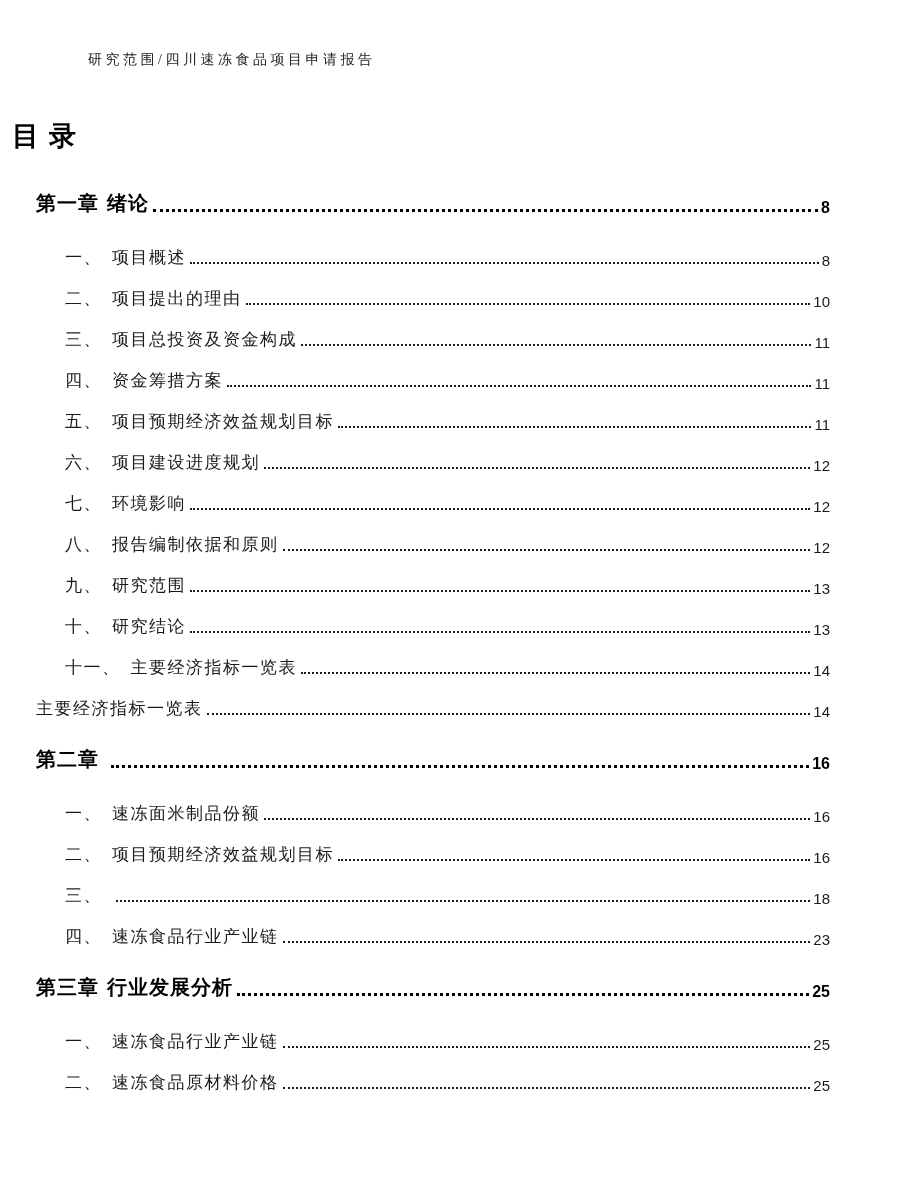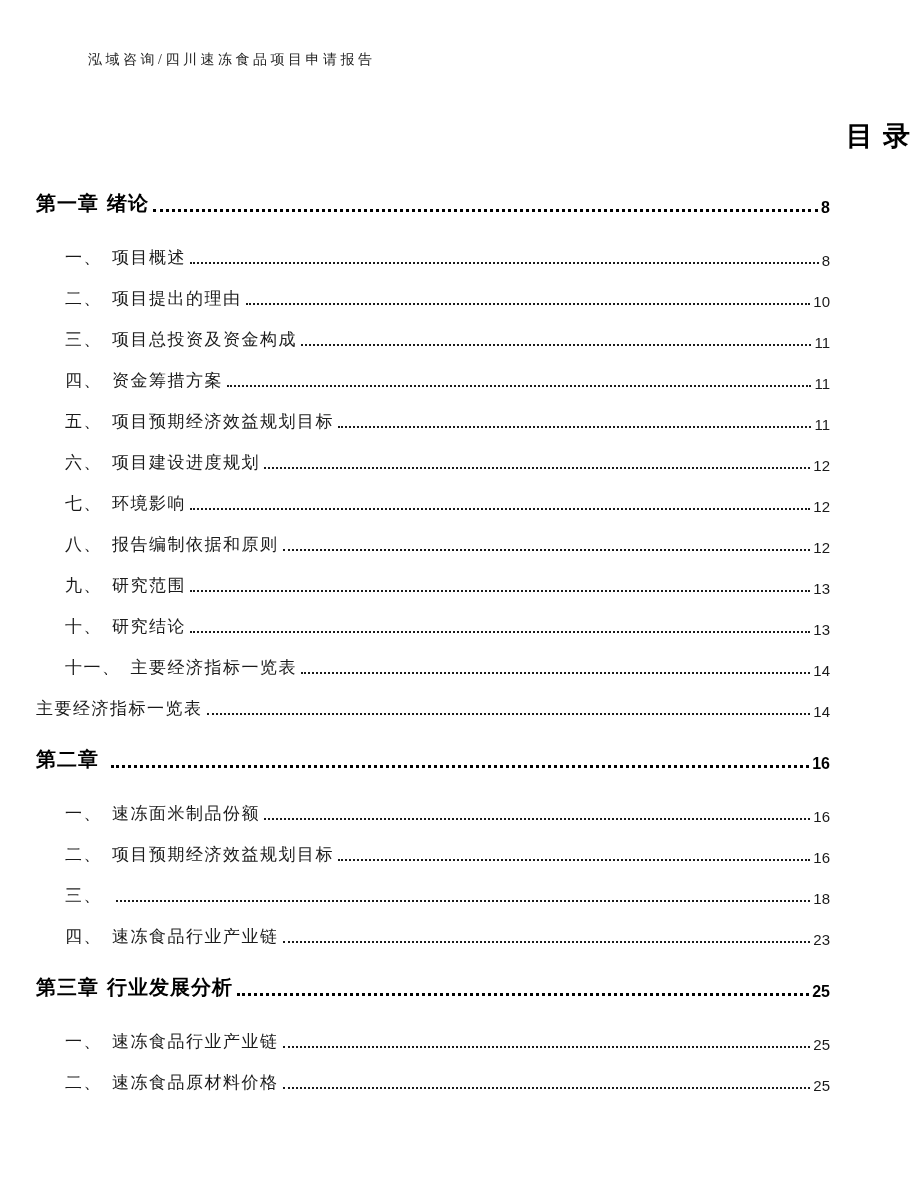--- a/index.html
+++ b/index.html
@@ -19,21 +19,21 @@
   }
   .doc-header {
     padding: 50px 90px 0 88px;
     font-size: 14px;
     letter-spacing: 3.5px;
     color: #222;
     line-height: 20px;
   }
   .doc-title {
     margin-top: 48px;
-    text-align: right;
+    text-align: left;
     font-size: 27px;
     font-weight: bold;
     letter-spacing: 10px;
     padding-left: 12px; 
     line-height: 36px;
     color: #000;
   }
   .toc {
     margin-top: 22px;
     padding: 0 90px 0 36px;
@@ -81,21 +81,21 @@
   }
   .toc-row.chapter .pg {
     font-size: 16px;
     font-weight: bold;
   }
 </style>
 </head>
 <body>
 
 <div class="page">
-  <div class="doc-header">泓域咨询/四川速冻食品项目申请报告</div>
+  <div class="doc-header">研究范围/四川速冻食品项目申请报告</div>
 
   <div class="doc-title">目录</div>
 
   <div class="toc">
       <div class="toc-row chapter">
         <span class="num">第一章</span>
         <span class="ttl">绪论</span>
         <span class="leader"></span>
         <span class="pg">8</span>
       </div>

